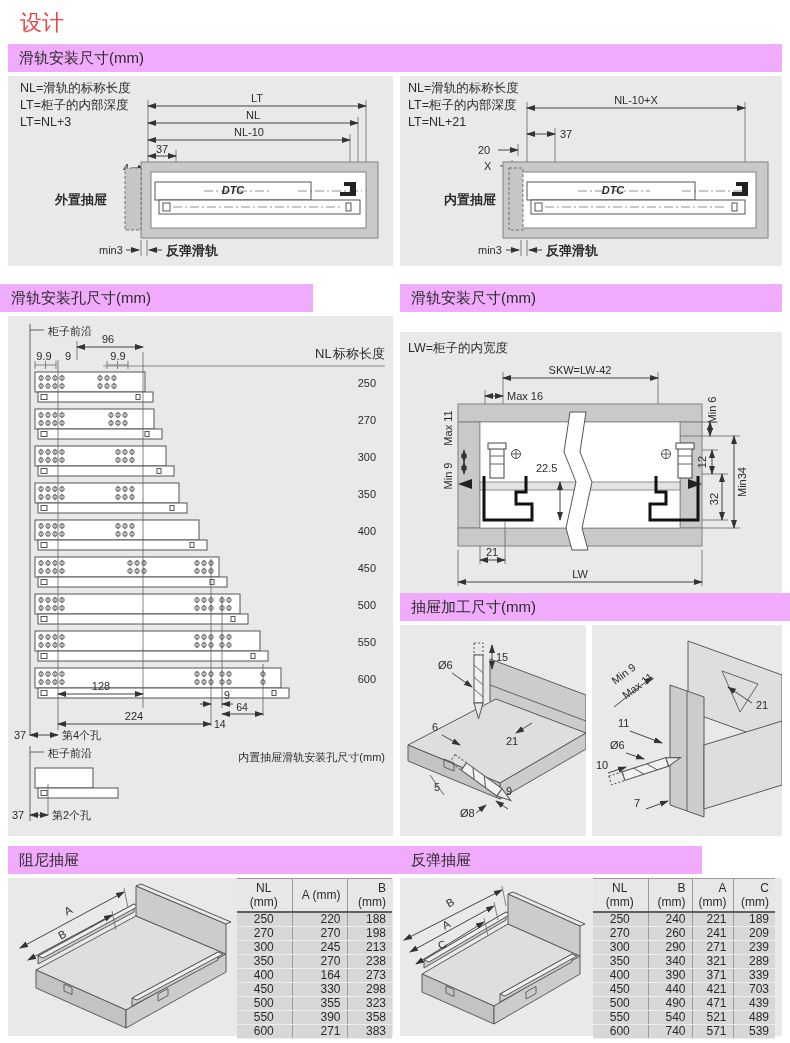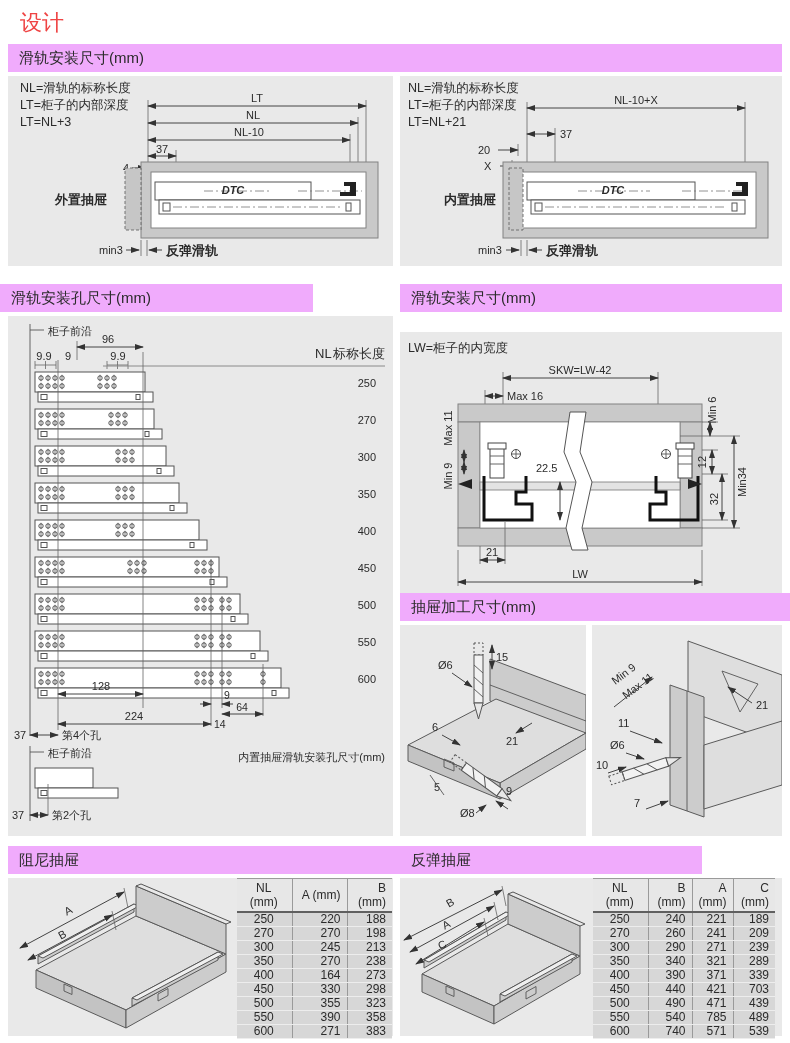--- a/index.html
+++ b/index.html
@@ -903,21 +903,21 @@
         </tr>
         <tr>
           <td>500</td>
           <td>490</td>
           <td>471</td>
           <td>439</td>
         </tr>
         <tr>
           <td>550</td>
           <td>540</td>
-          <td>785</td>
+          <td>521</td>
           <td>489</td>
         </tr>
         <tr>
           <td>600</td>
           <td>740</td>
           <td>571</td>
           <td>539</td>
         </tr>
       </tbody>
     </table>

